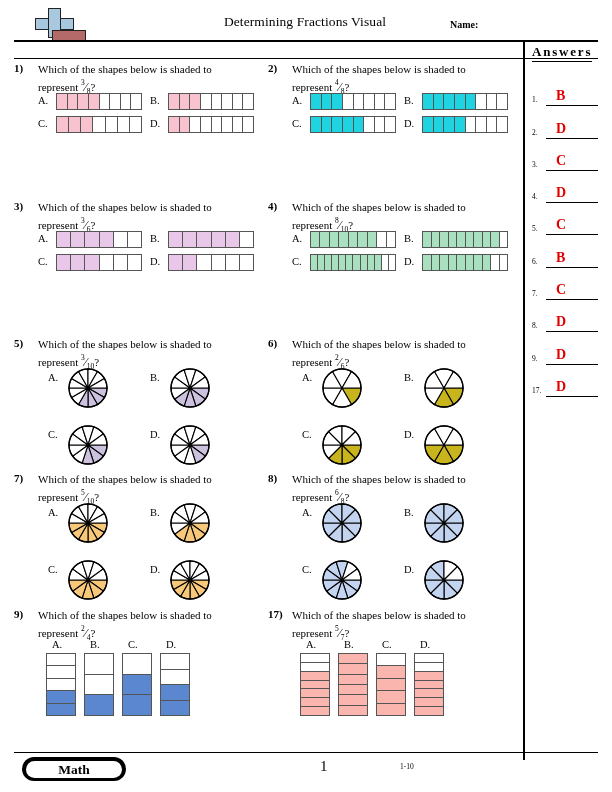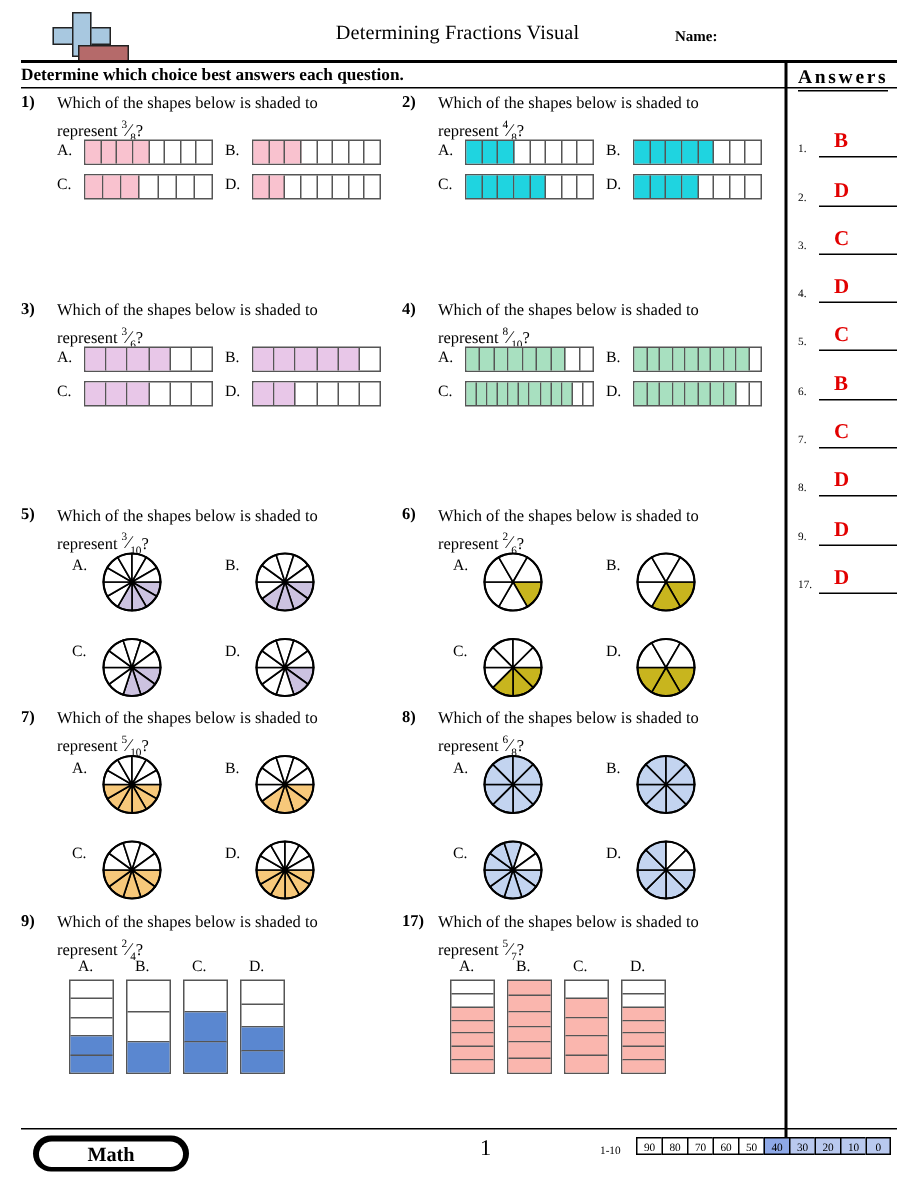--- a/index.html
+++ b/index.html
@@ -97,21 +97,20 @@
   <div class="header">
     <div class="logo">
       <div class="plus-h"></div>
         <div class="plus-v"></div>
         <div class="book"></div>
     </div>
     <div class="title">Determining Fractions Visual</div>
     <div class="name-lbl">Name:</div>
   </div>
   <div class="hrule"></div>
-  <div class="subtitle">Determine which choice best answers each question.</div>
   <div class="hrule2"></div>
 
   <div class="ans-sep"></div>
   <div class="ans-col">
     <div class="ans-head">Answers</div>
     <div id="answers-rows" style="margin-top:12px;">
         <div class="ans-row">
           <span class="ans-num">1.</span>
           <span class="ans-line"></span>
           <span class="ans-val" style="color: rgb(226, 0, 0);">B</span>
@@ -749,26 +748,14 @@
       </div>
     </div>
 
   <div class="foot-rule"></div>
   <div class="math-pill">
     <span>Math</span>
   </div>
   <div class="site">www.CommonCoreSheets.com</div>
   <div class="pagenum">1</div>
   <div class="score-lbl">1-10</div>
-  <div class="score-row" id="score-row">
-      <b>90</b>
-      <b>80</b>
-      <b>70</b>
-      <b>60</b>
-      <b>50</b>
-      <b class="hl sel">40</b>
-      <b class="hl">30</b>
-      <b class="hl">20</b>
-      <b class="hl">10</b>
-      <b class="hl">0</b>
-    </div>
 
 </div>
 
 </body></html>

